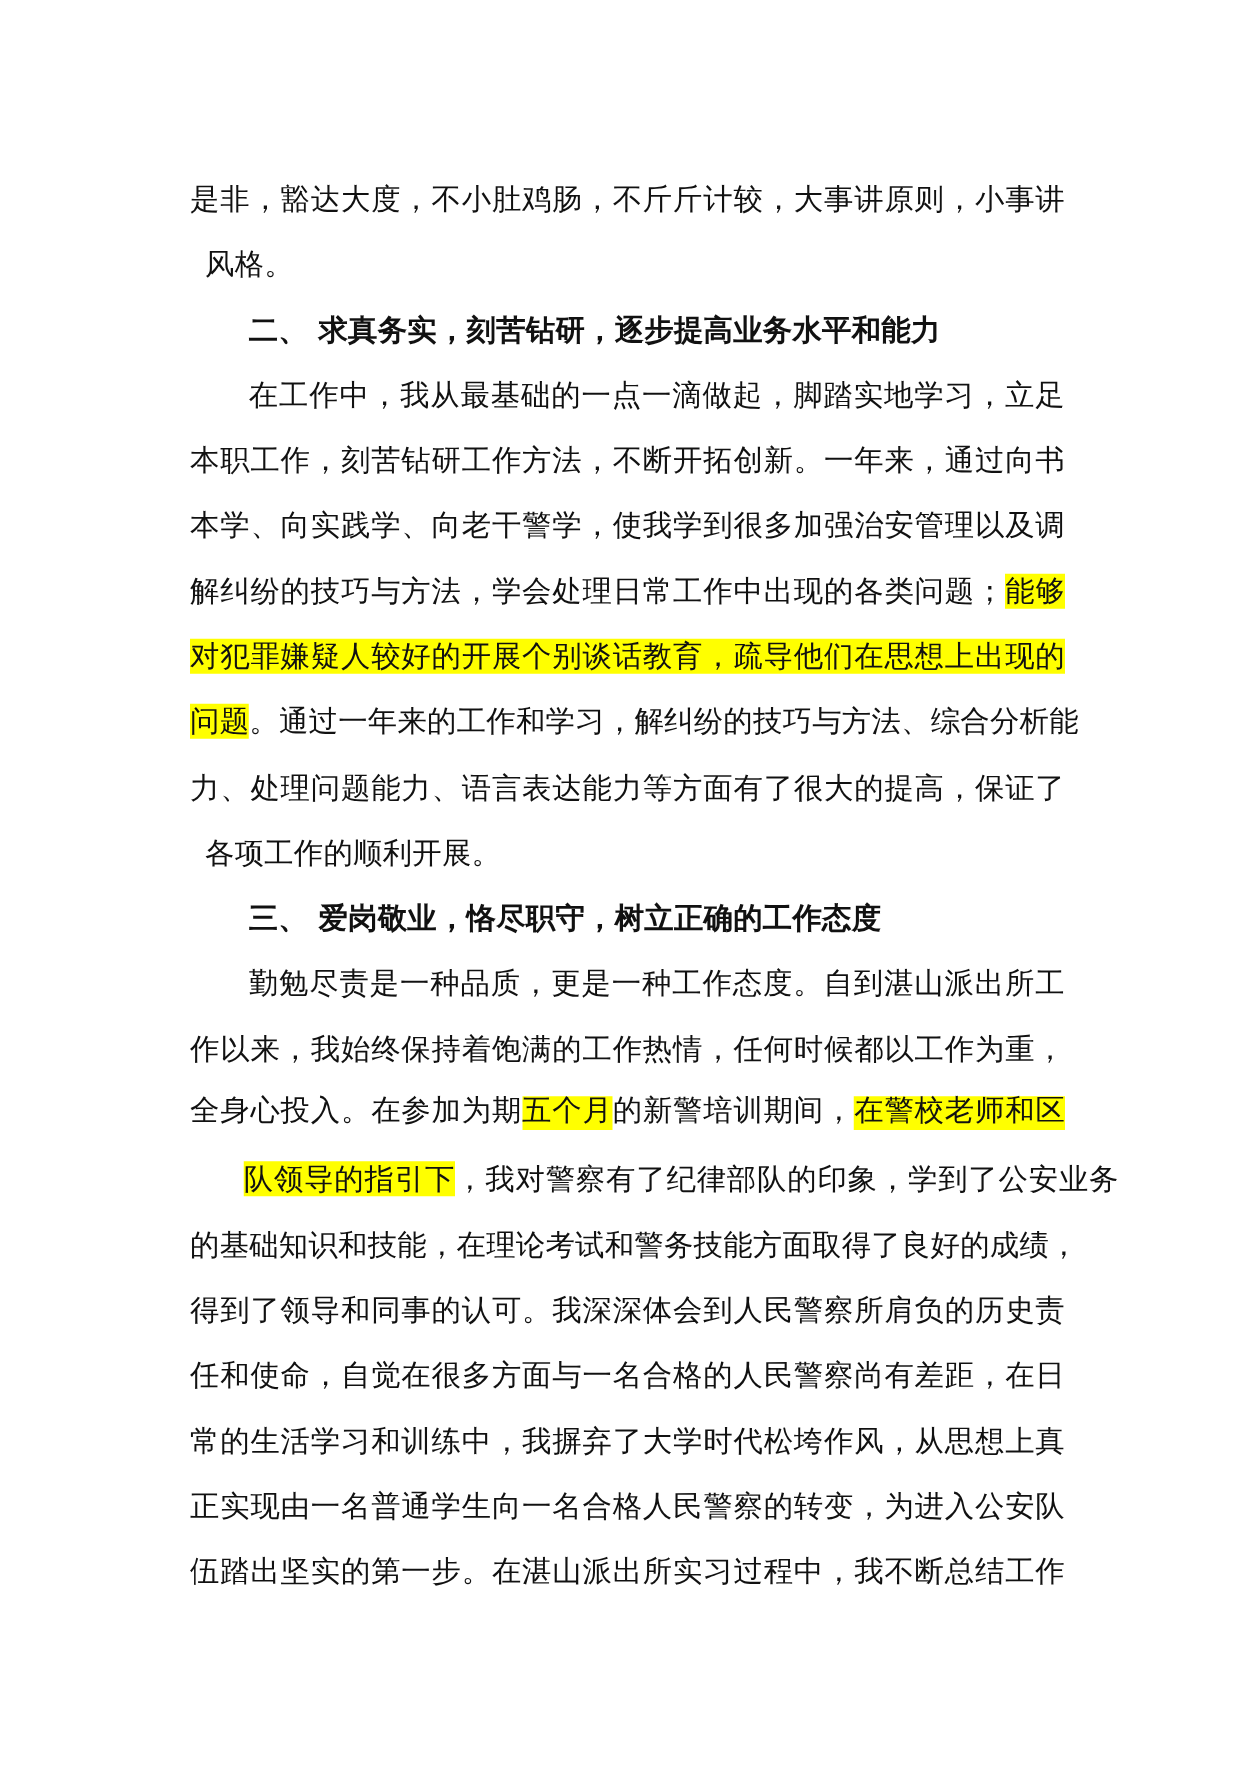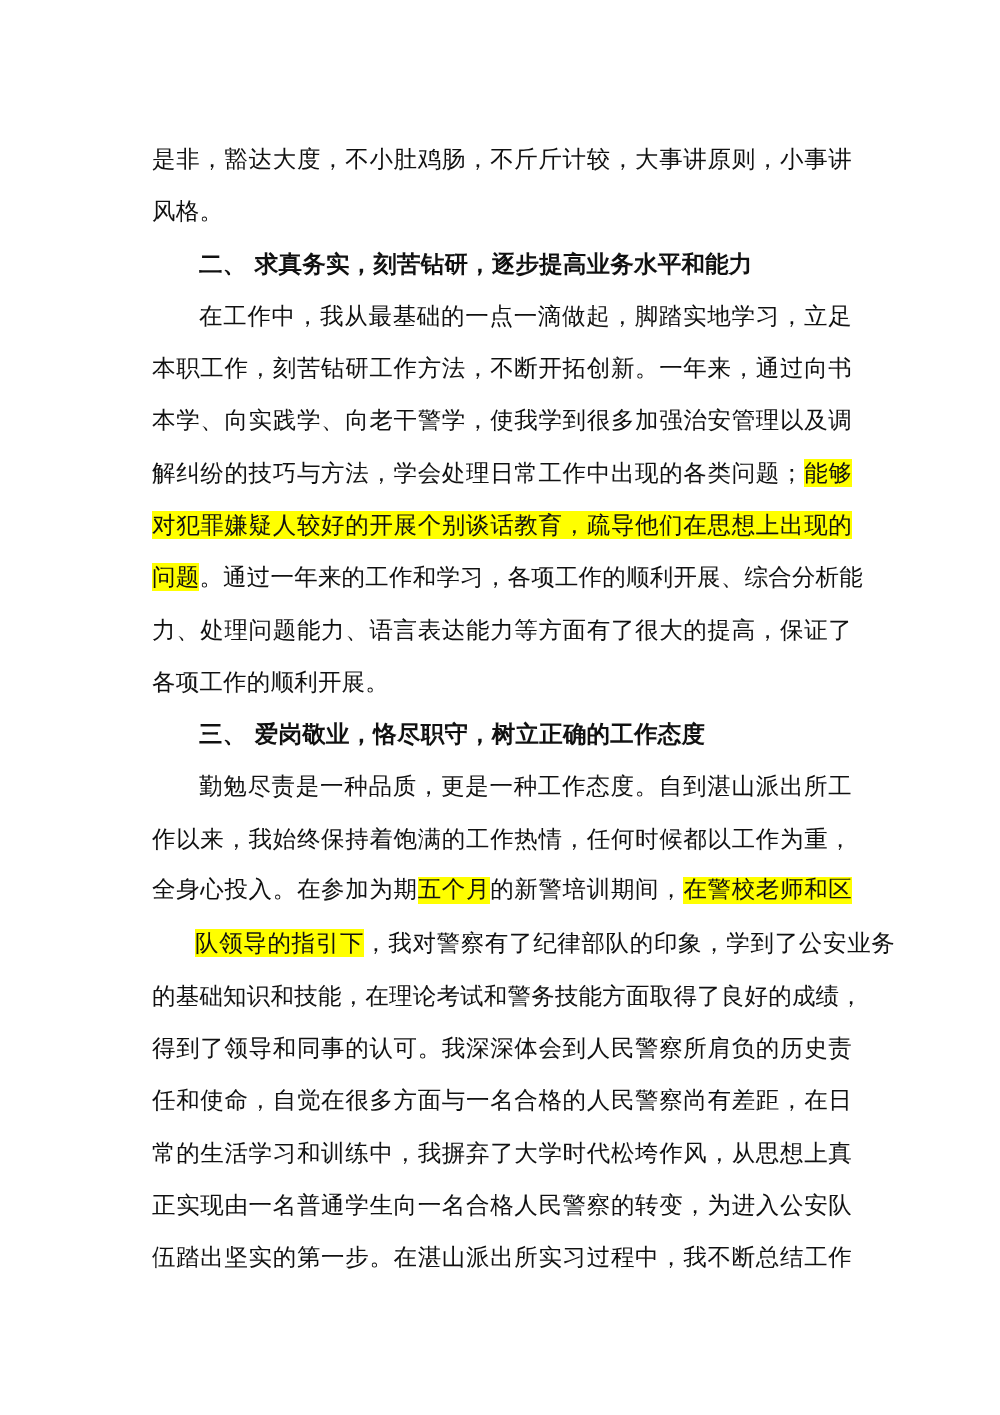--- a/index.html
+++ b/index.html
@@ -24,21 +24,21 @@
       left: 152px;
       width: 700px;
       height: 36px;
       line-height: 36px;
       font-size: 23.5px;
       white-space: nowrap;
       letter-spacing: 0.2px;
       text-align: justify;
       text-align-last: justify;
     }
-    .line.last { text-align-last: left; }
+    .line.last { text-align-last: left; margin-left: 12px; }
     .line.indent { left: 199px; width: 653px; }
     .line.heading {
       left: 199px;
       width: 600px;
       font-weight: bold;
       text-align-last: left;
     }
     .hl { background: #ffff00; }
   </style>
 </head>
@@ -46,21 +46,21 @@
 
 <div class="page" id="page">
     <div class="line" style="top: 141px;"><span>是非，豁达大度，不小肚鸡肠，不斤斤计较，大事讲原则，小事讲</span></div>
     <div class="line last" style="top: 193px;"><span>风格。</span></div>
     <div class="line heading" style="top: 246px;"><span>二、  求真务实，刻苦钻研，逐步提高业务水平和能力</span></div>
     <div class="line indent" style="top: 298px;"><span>在工作中，我从最基础的一点一滴做起，脚踏实地学习，立足</span></div>
     <div class="line" style="top: 350px;"><span>本职工作，刻苦钻研工作方法，不断开拓创新。一年来，通过向书</span></div>
     <div class="line" style="top: 402px;"><span>本学、向实践学、向老干警学，使我学到很多加强治安管理以及调</span></div>
     <div class="line" style="top: 507px;"><span class="hl">对犯罪嫌疑人较好的开展个别谈话教育，疏导他们在思想上出现的</span></div>
     <div class="line" style="top: 455px;"><span>解纠纷的技巧与方法，学会处理日常工作中出现的各类问题；</span><span class="hl">能够</span></div>
-    <div class="line" style="top: 559px;"><span class="hl">问题</span><span>。通过一年来的工作和学习，各项工作的顺利开展、综合分析能</span></div>
+    <div class="line" style="top: 559px;"><span class="hl">问题</span><span>。通过一年来的工作和学习，解纠纷的技巧与方法、综合分析能</span></div>
     <div class="line" style="top: 612px;"><span>力、处理问题能力、语言表达能力等方面有了很大的提高，保证了</span></div>
     <div class="line last" style="top: 664px;"><span>各项工作的顺利开展。</span></div>
     <div class="line heading" style="top: 716px;"><span>三、  爱岗敬业，恪尽职守，树立正确的工作态度</span></div>
     <div class="line indent" style="top: 768px;"><span>勤勉尽责是一种品质，更是一种工作态度。自到湛山派出所工</span></div>
     <div class="line" style="top: 821px;"><span>作以来，我始终保持着饱满的工作热情，任何时候都以工作为重，</span></div>
     <div class="line" style="top: 873px; font-family: Liberation Mono, monospace;"><span>全身心投入。在参加为期</span><span class="hl">五个月</span><span>的新警培训期间，</span><span class="hl">在警校老师和区</span></div>
     <div class="line" style="top: 925px; margin-left: 43px;"><span class="hl">队领导的指引下</span><span>，我对警察有了纪律部队的印象，学到了公安业务</span></div>
     <div class="line" style="top: 978px;"><span>的基础知识和技能，在理论考试和警务技能方面取得了良好的成绩，</span></div>
     <div class="line" style="top: 1030px;"><span>得到了领导和同事的认可。我深深体会到人民警察所肩负的历史责</span></div>
     <div class="line" style="top: 1082px;"><span>任和使命，自觉在很多方面与一名合格的人民警察尚有差距，在日</span></div>

